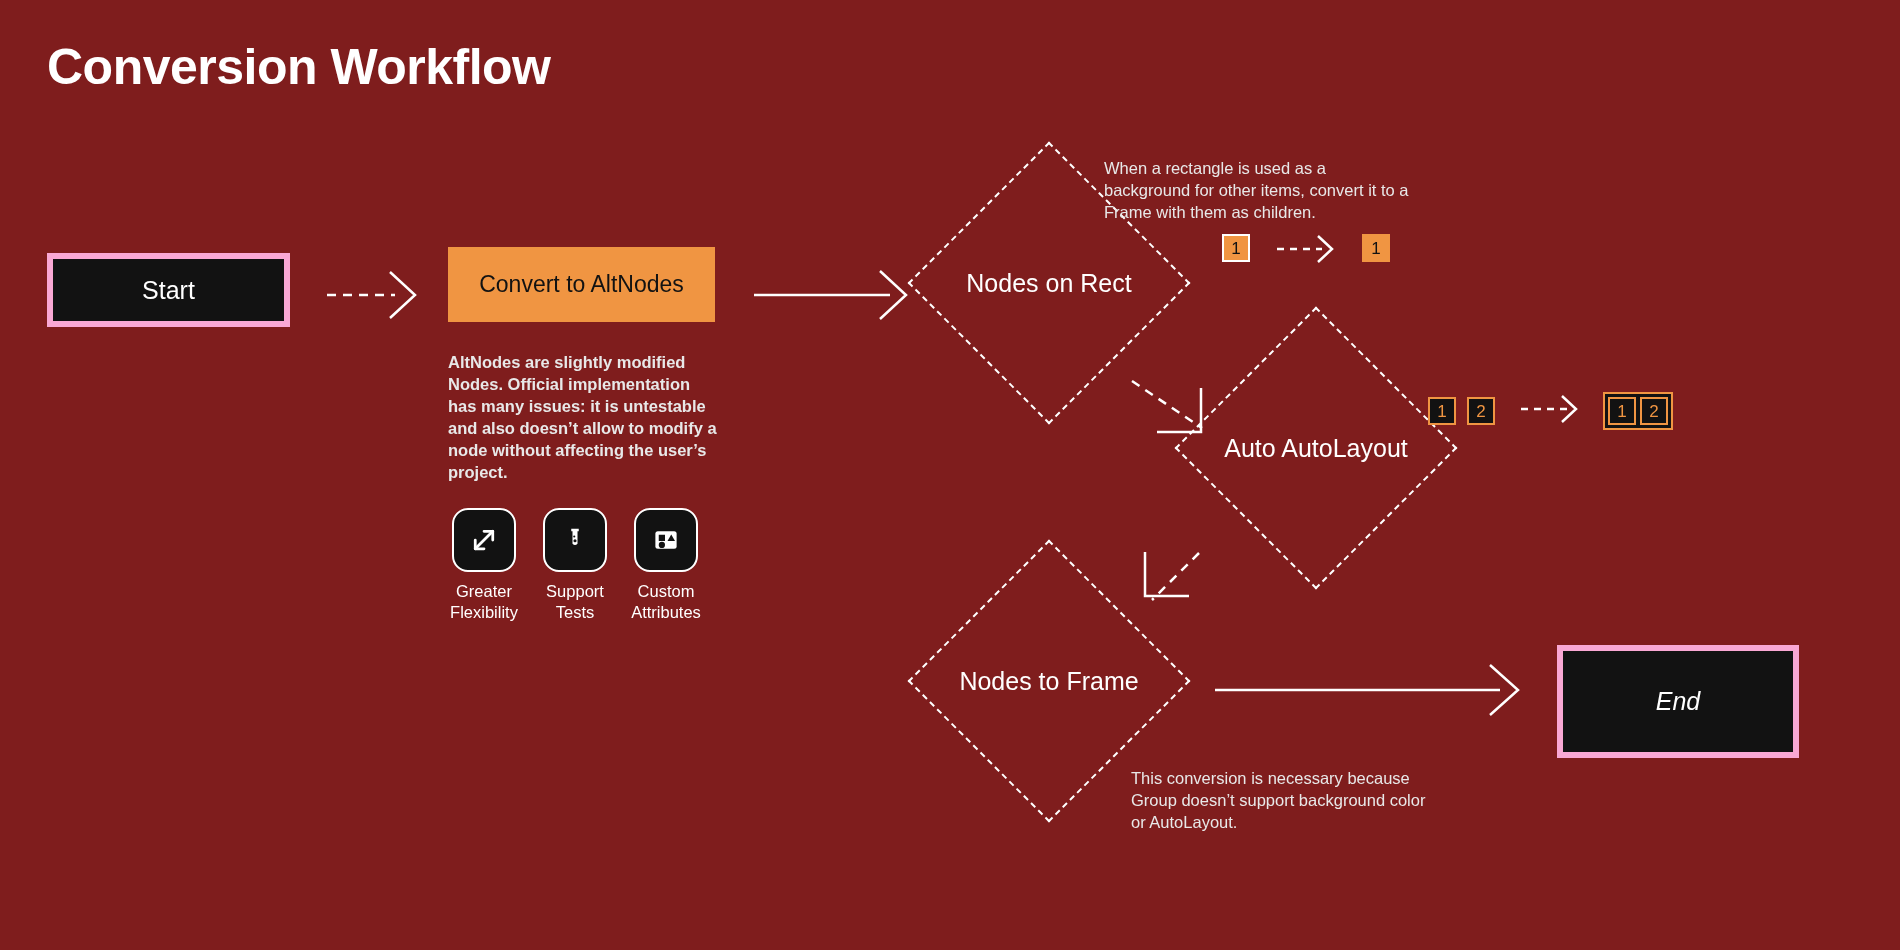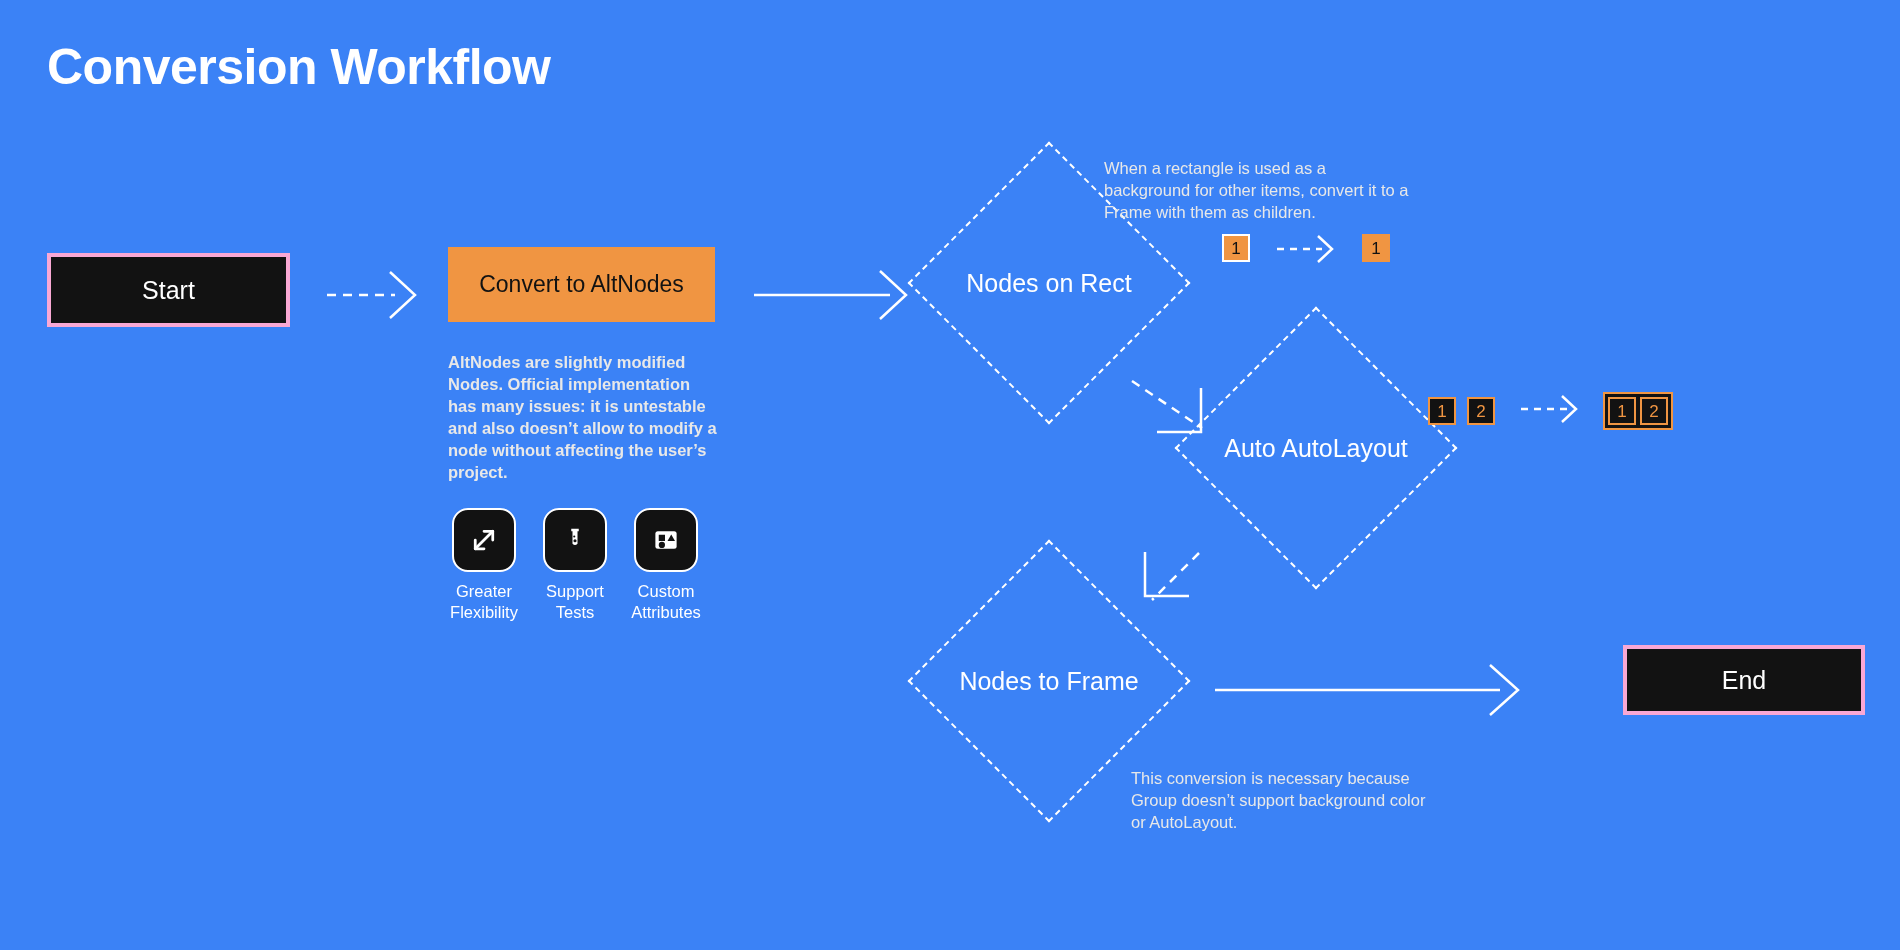--- a/index.html
+++ b/index.html
@@ -3,38 +3,38 @@
 <meta charset="utf-8">
 <title>Conversion Workflow</title>
 <style>
   * { box-sizing: border-box; margin: 0; padding: 0; }
   html, body {
     width: 1900px; height: 950px;
     background: #121212;
     font-family: "Liberation Sans", sans-serif;
     overflow: hidden;
   }
-  #canvas { position: relative; width: 1900px; height: 950px; background: #3b82f6; }
+  #canvas { position: relative; width: 1900px; height: 950px; background: #7f1d1d; }
 
   .page-title {
     position: absolute; left: 47px; top: 38px;
     font-size: 50px; font-weight: bold; color: #ffffff;
     letter-spacing: -0.5px; white-space: nowrap;
   }
 
   
   .term-box {
     position: absolute;
-    border: 4px solid #f9a8d4;
+    border: 6px solid #f9a8d4;
     background: #121212;
     display: flex; align-items: center; justify-content: center;
     color: #ffffff; font-size: 25px;
   }
   #start-box { left: 47px; top: 253px; width: 243px; height: 74px; }
-  #end-box   { left: 1623px; top: 645px; width: 242px; height: 70px; }
+  #end-box   { left: 1557px; top: 645px; width: 242px; height: 113px; font-style: italic; }
 
   
   #convert-box {
     position: absolute; left: 448px; top: 247px; width: 267px; height: 75px;
     background: #F09542;
     display: flex; align-items: center; justify-content: center;
     color: #121212; font-size: 23px;
   }
 
   

